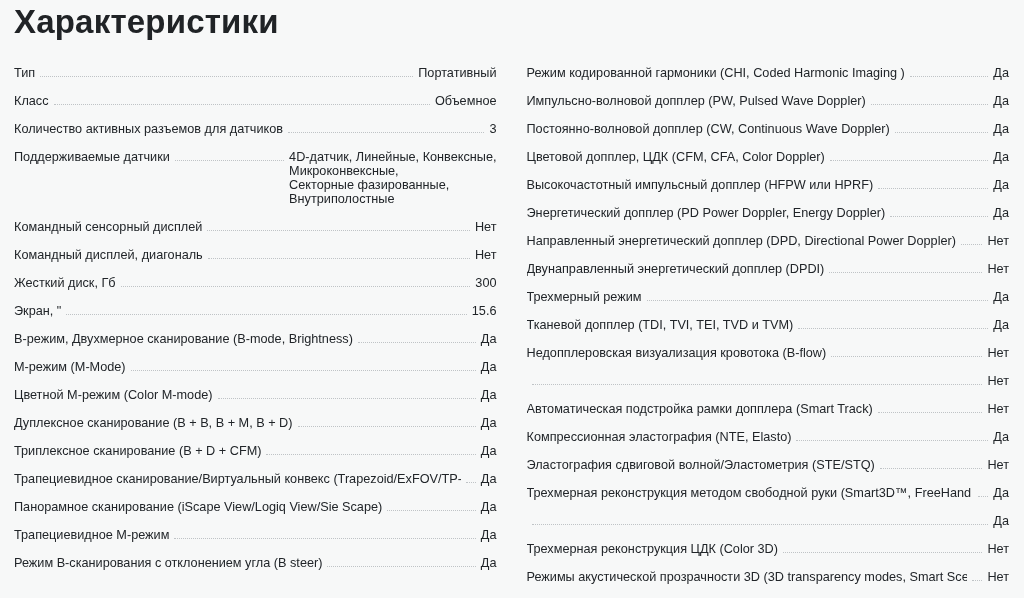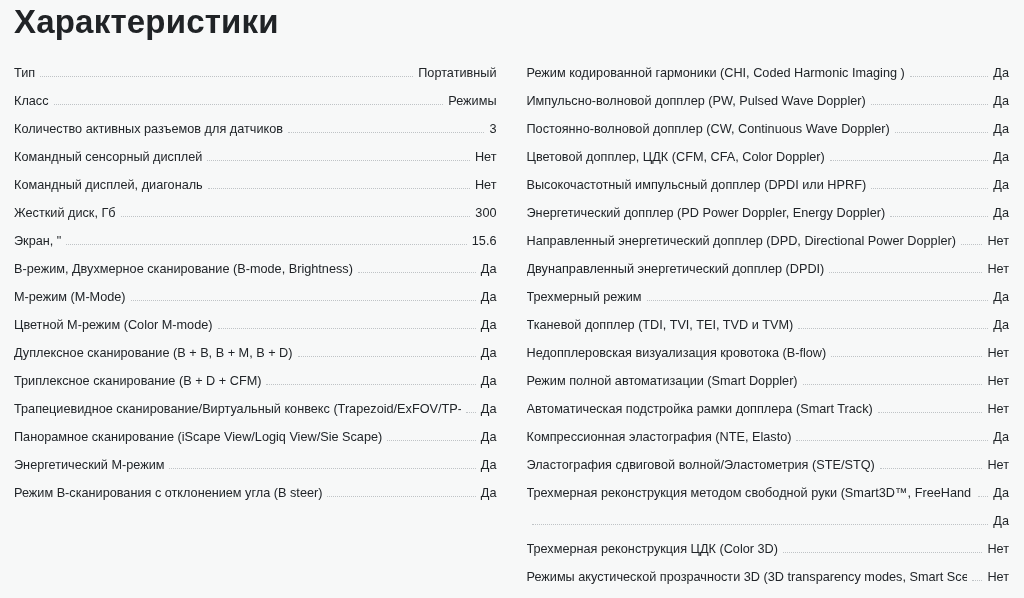--- a/index.html
+++ b/index.html
@@ -71,28 +71,36 @@
   <div class="columns">
     <div class="spec-column" id="col-left">
         <div class="spec-row">
           <span class="spec-label">Тип</span>
           <span class="leader"></span>
           <span class="spec-value">Портативный</span>
         </div>
         <div class="spec-row">
           <span class="spec-label">Класс</span>
           <span class="leader"></span>
-          <span class="spec-value">Режимы</span>
+          <span class="spec-value">Объемное</span>
         </div>
         <div class="spec-row">
           <span class="spec-label">Количество активных разъемов для датчиков</span>
           <span class="leader"></span>
           <span class="spec-value">3</span>
         </div>
         <div class="spec-row">
+          <span class="spec-label">Поддерживаемые датчики</span>
+          <span class="leader"></span>
+          <span class="spec-value">4D-датчик, Линейные, Конвексные,
+Микроконвексные,
+Секторные фазированные,
+Внутриполостные</span>
+        </div>
+        <div class="spec-row">
           <span class="spec-label">Командный сенсорный дисплей</span>
           <span class="leader"></span>
           <span class="spec-value">Нет</span>
         </div>
         <div class="spec-row">
           <span class="spec-label">Командный дисплей, диагональ</span>
           <span class="leader"></span>
           <span class="spec-value">Нет</span>
         </div>
         <div class="spec-row">
@@ -134,21 +142,21 @@
           <span class="spec-label">Трапециевидное сканирование/Виртуальный конвекс (Trapezoid/ExFOV/TP-View)</span>
           <span class="leader"></span>
           <span class="spec-value">Да</span>
         </div>
         <div class="spec-row">
           <span class="spec-label">Панорамное сканирование (iScape View/Logiq View/Sie Scape)</span>
           <span class="leader"></span>
           <span class="spec-value">Да</span>
         </div>
         <div class="spec-row">
-          <span class="spec-label">Энергетический М-режим</span>
+          <span class="spec-label">Трапециевидное М-режим</span>
           <span class="leader"></span>
           <span class="spec-value">Да</span>
         </div>
         <div class="spec-row">
           <span class="spec-label">Режим B-сканирования с отклонением угла (B steer)</span>
           <span class="leader"></span>
           <span class="spec-value">Да</span>
         </div>
       </div>
     <div class="spec-column" id="col-right">
@@ -166,21 +174,21 @@
           <span class="spec-label">Постоянно-волновой допплер (CW, Continuous Wave Doppler)</span>
           <span class="leader"></span>
           <span class="spec-value">Да</span>
         </div>
         <div class="spec-row">
           <span class="spec-label">Цветовой допплер, ЦДК (CFM, CFA, Color Doppler)</span>
           <span class="leader"></span>
           <span class="spec-value">Да</span>
         </div>
         <div class="spec-row">
-          <span class="spec-label">Высокочастотный импульсный допплер (DPDI или HPRF)</span>
+          <span class="spec-label">Высокочастотный импульсный допплер (HFPW или HPRF)</span>
           <span class="leader"></span>
           <span class="spec-value">Да</span>
         </div>
         <div class="spec-row">
           <span class="spec-label">Энергетический допплер (PD Power Doppler, Energy Doppler)</span>
           <span class="leader"></span>
           <span class="spec-value">Да</span>
         </div>
         <div class="spec-row">
           <span class="spec-label">Направленный энергетический допплер (DPD, Directional Power Doppler)</span>
@@ -201,21 +209,20 @@
           <span class="spec-label">Тканевой допплер (TDI, TVI, TEI, TVD и TVM)</span>
           <span class="leader"></span>
           <span class="spec-value">Да</span>
         </div>
         <div class="spec-row">
           <span class="spec-label">Недопплеровская визуализация кровотока (B-flow)</span>
           <span class="leader"></span>
           <span class="spec-value">Нет</span>
         </div>
         <div class="spec-row">
-          <span class="spec-label">Режим полной автоматизации (Smart Doppler)</span>
           <span class="leader"></span>
           <span class="spec-value">Нет</span>
         </div>
         <div class="spec-row">
           <span class="spec-label">Автоматическая подстройка рамки допплера (Smart Track)</span>
           <span class="leader"></span>
           <span class="spec-value">Нет</span>
         </div>
         <div class="spec-row">
           <span class="spec-label">Компрессионная эластография (NTE, Elasto)</span>

